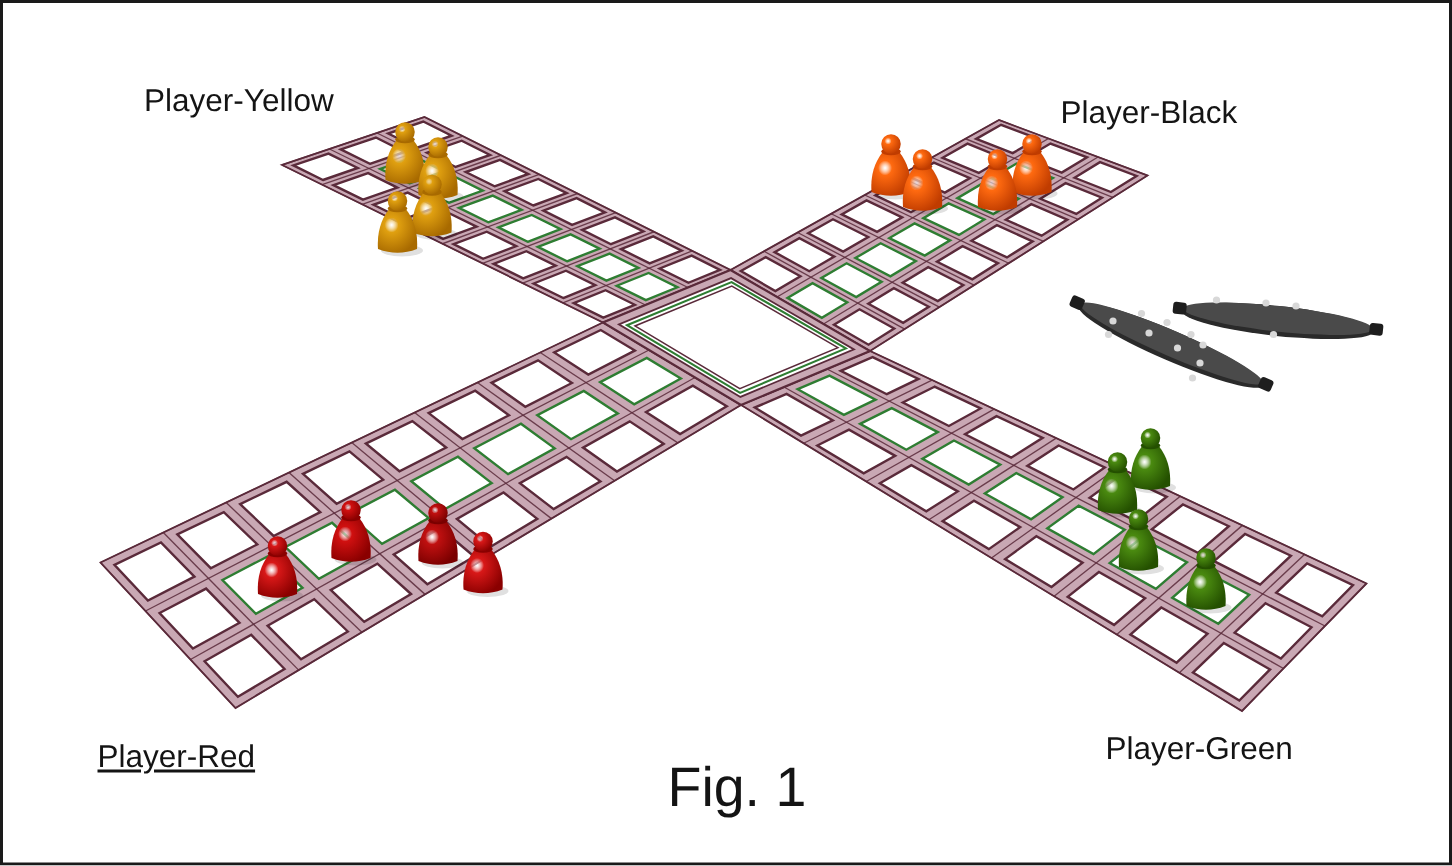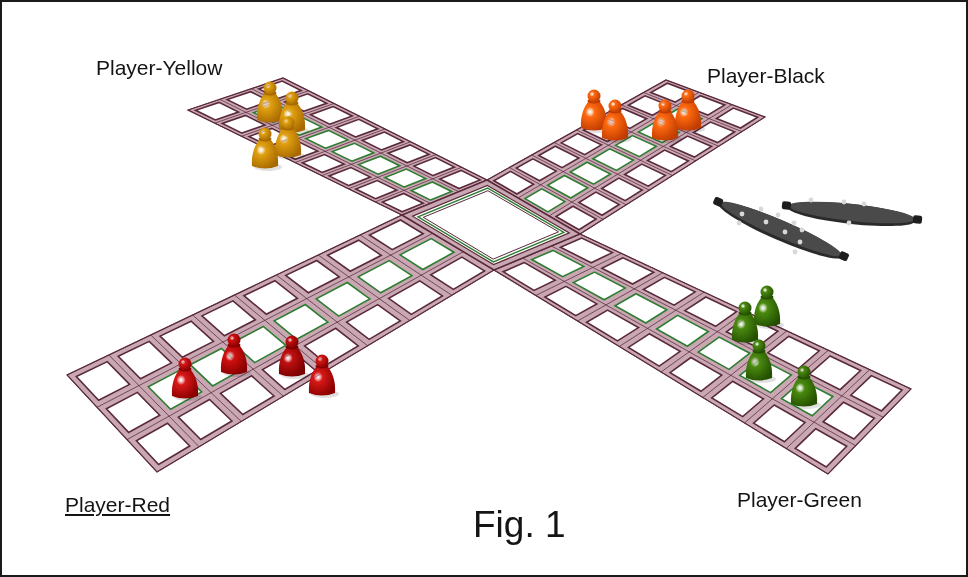--- a/index.html
+++ b/index.html
@@ -20,21 +20,20 @@
     white-space: nowrap;
     line-height: 1;
   }
   .fig-caption {
     position: absolute;
     font-family: "Liberation Sans", sans-serif;
     color: #141414;
     font-size: 37px;
     line-height: 1;
     white-space: nowrap;
-    margin-left: 28px;
   }
 </style>
 </head>
 <body>
 
 <div id="frame">
   <svg id="board-svg" width="968" height="577" viewBox="0 0 968 577">
     <g id="board-layer">
         <g>
           <polygon points="400.0,213.0 485.0,178.0 281.0,76.0 186.0,108.0" fill="#c9a8b4" stroke="#5a2a3a" stroke-width="1.2"></polygon>

